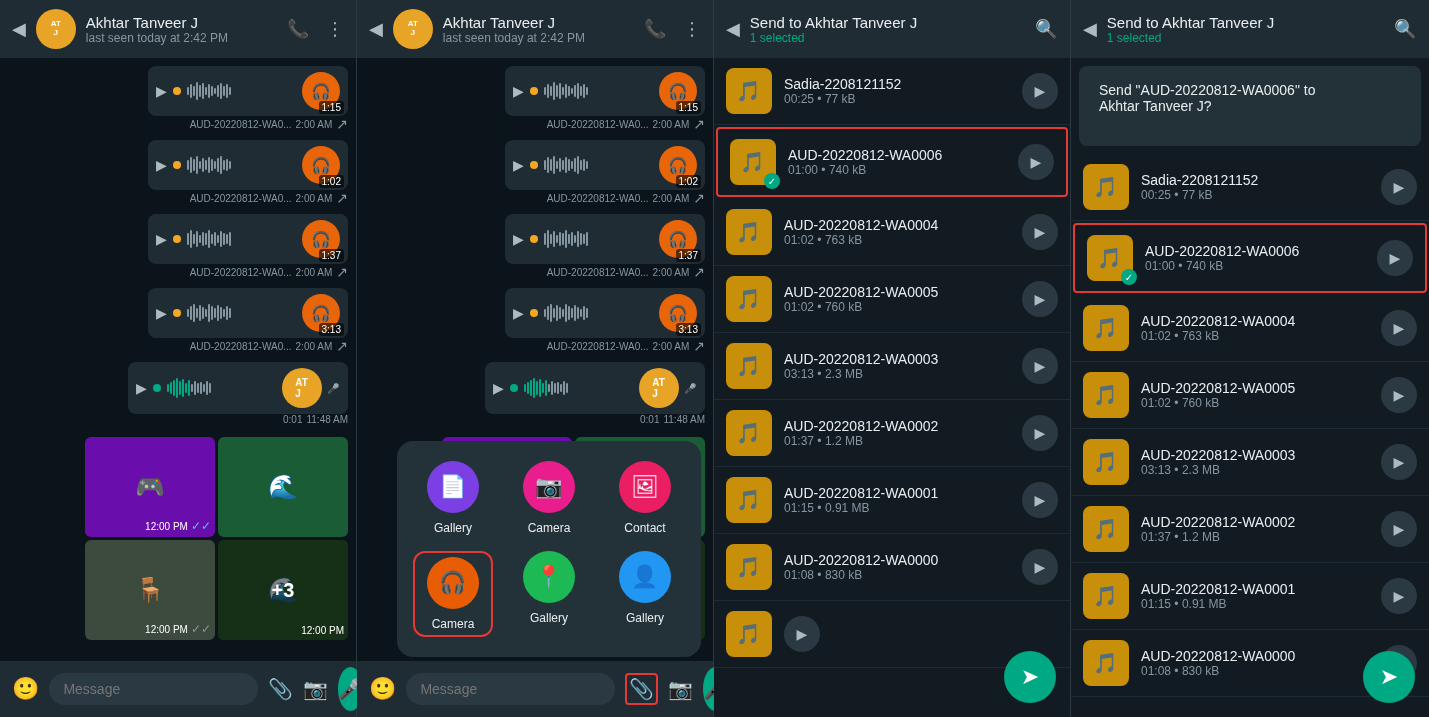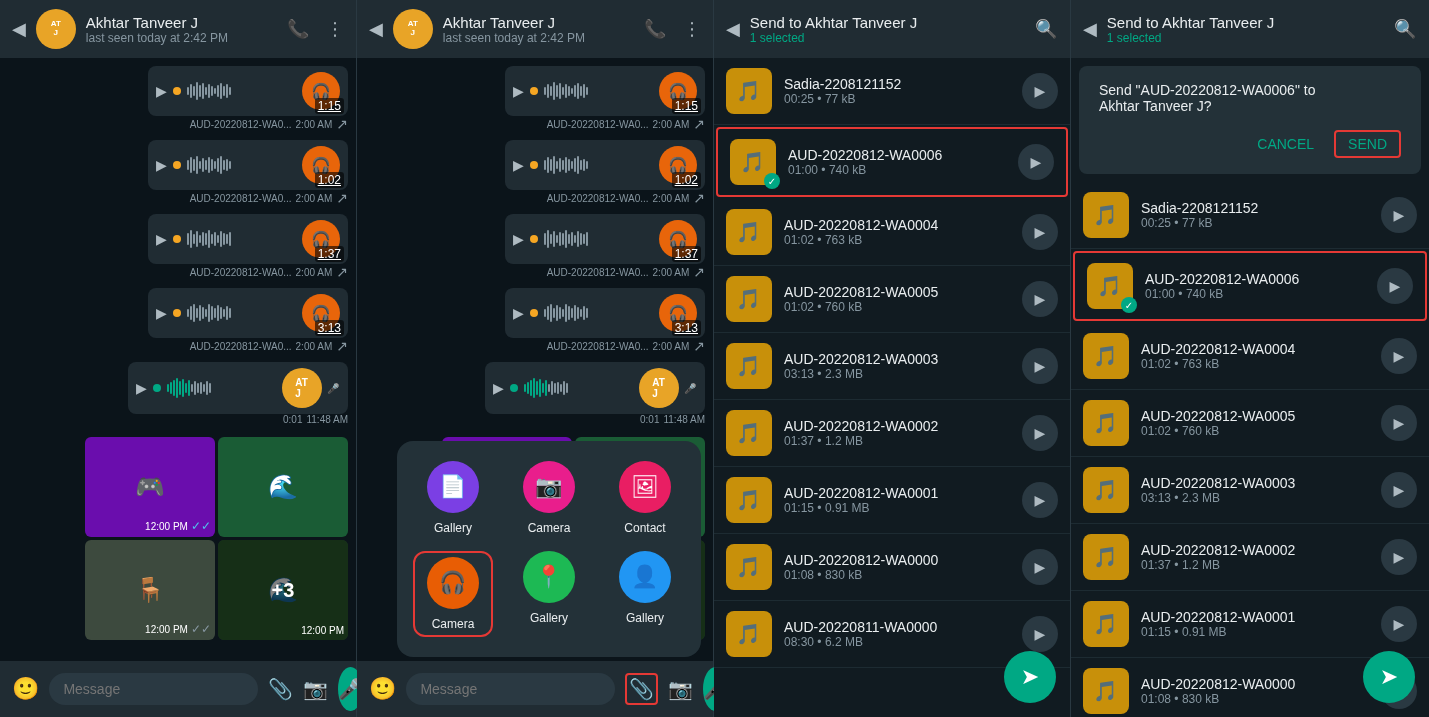--- a/index.html
+++ b/index.html
@@ -183,24 +183,23 @@
       font-size: 16px;
       flex-shrink: 0;
     }
 
     .audio-duration {
       position: absolute;
       bottom: 2px;
       right: 4px;
       background: rgba(0,0,0,0.6);
       color: white;
-      font-size: 12px;
+      font-size: 10px;
       border-radius: 3px;
       padding: 1px 3px;
-      text-decoration: underline;
     }
 
     .share-arrow {
       color: #8696a0;
       font-size: 14px;
     }
 
     .msg-time-row {
       display: flex;
       justify-content: center;
@@ -1052,47 +1051,39 @@
     <div class="audio-list-item">
       <div class="audio-icon">🎵</div>
       <div class="audio-list-info">
         <div class="audio-list-name">AUD-20220812-WA0000</div>
         <div class="audio-list-meta">01:08 • 830 kB</div>
       </div>
       <div class="audio-play-btn">▶</div>
     </div>
     <div class="audio-list-item">
       <div class="audio-icon">🎵</div>
-      <div class="audio-list-info">
-        <div class="audio-list-name">AUD-20220811-WA0000</div>
-        <div class="audio-list-meta">08:30 • 6.2 MB</div>
-      </div>
       <div class="audio-play-btn">▶</div>
     </div>
   </div>
 
   <div class="send-fab">➤</div>
 </div>
 
 <div class="panel panel-send2" style="position:relative;">
   <div class="sendto-header">
     <span class="header-back">◀</span>
     <div class="sendto-title-block">
       <div class="sendto-title">Send to Akhtar Tanveer J</div>
       <div class="sendto-subtitle">1 selected</div>
     </div>
     <span class="icon-btn">🔍</span>
   </div>
 
   <div class="confirm-dialog" style="margin-top:8px;">
     <div class="confirm-text">Send "AUD-20220812-WA0006" to<br>Akhtar Tanveer J?</div>
-    <div class="confirm-actions">
-      <button class="confirm-cancel">CANCEL</button>
-      <button class="confirm-send">SEND</button>
-    </div>
   </div>
 
   <div class="audio-list" style="margin-top:0;">
     <div class="audio-list-item">
       <div class="audio-icon">🎵</div>
       <div class="audio-list-info">
         <div class="audio-list-name">Sadia-2208121152</div>
         <div class="audio-list-meta">00:25 • 77 kB</div>
       </div>
       <div class="audio-play-btn">▶</div>

